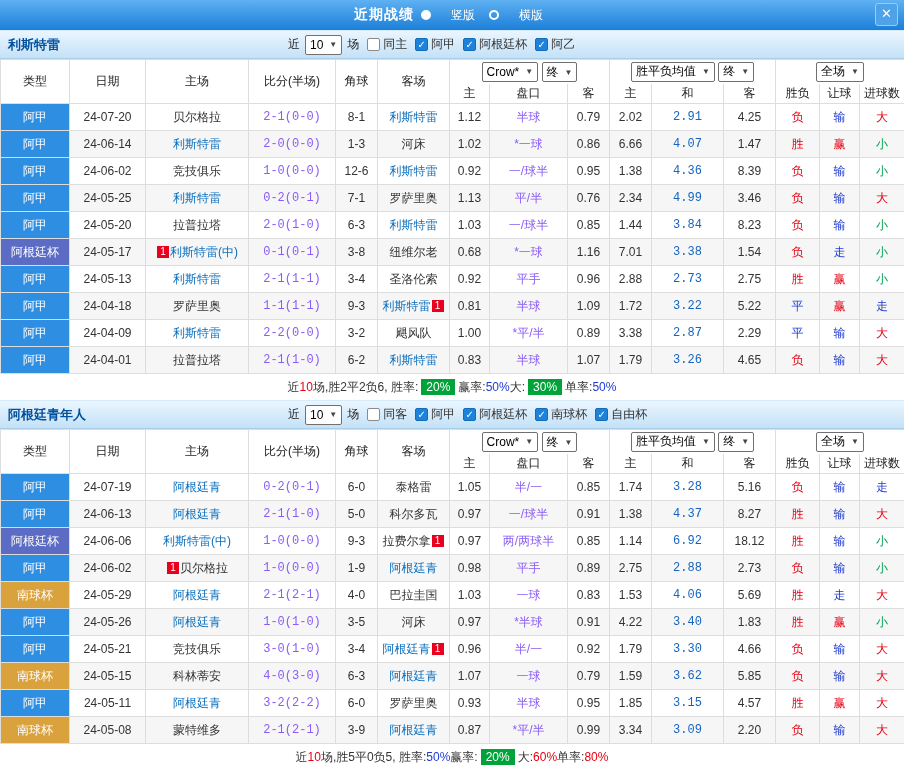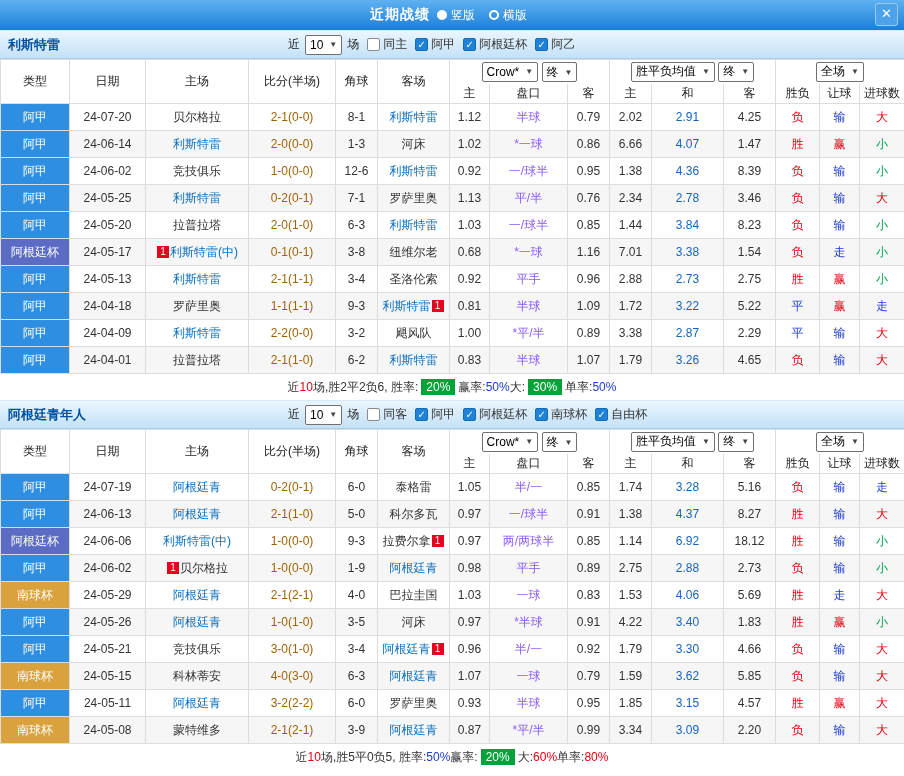--- a/index.html
+++ b/index.html
@@ -11,21 +11,21 @@
   }
   .app { width:904px; height:776px; display:flex; flex-direction:column; background:#fff; }
 
   
   .topbar {
     height:30px; flex:0 0 30px; position:relative;
     background:linear-gradient(#5fb1f2,#1b7fd8);
     display:flex; align-items:center; justify-content:center; color:#fff;
   }
   .topbar .title { font-weight:bold; font-size:14px; letter-spacing:1px; }
-  .radio-wrap { display:inline-flex; align-items:center; gap:4px; margin:0 7px; cursor:pointer; font-size:12px; }
+  .radio-wrap { display:inline-flex; align-items:center; gap:20px; margin:0 7px; cursor:pointer; font-size:12px; }
   .radio-dot { width:10px; height:10px; border:2px solid #fff; border-radius:50%; background:transparent; }
   .radio-dot.checked { background:#fff; }
   .close-btn {
     position:absolute; right:6px; top:3px; width:23px; height:23px;
     background:#4ea3e8; border:1px solid #9accf4; border-radius:3px;
     color:#fff; font-size:13px; font-weight:bold; line-height:20px; text-align:center; cursor:pointer;
   }
 
   
   .sec-header {
@@ -56,23 +56,23 @@
     white-space:nowrap; overflow:hidden; font-weight:normal; font-size:12px;
   }
   thead th { background:#fff; color:#222; }
   tr.h1 th { height:24px; }
   tr.h2 th { height:20px; }
   .selcell { border-bottom:none; }
   tr.h2 th.subcol { border-top:none; }
   tbody td { height:27px; color:#333; background:#fff; }
   tbody tr.alt td { background:#f6f6f6; }
   td.league { color:#fff; }
-  td.score { color:#a16207; cursor:pointer; }
+  td.score { color:#8b5cf6; cursor:pointer;font-family:Liberation Mono, monospace; }
   td.handicap { color:#8b5cf6; }
-  td.avg-draw { color:#1565c0; }
+  td.avg-draw { color:#1565c0;font-family:Liberation Mono, monospace; }
   td.red { color:#e60012; }
   td.blue { color:#1e3bd0; }
   td.green { color:#00a050; }
   .tname { color:#333; cursor:pointer; }
   .tname.focus { color:#0a6ebd; }
   .mini-badge {
     display:inline-block; min-width:12px; height:12px; line-height:12px;
     background:#e8001e; color:#fff; font-size:10px; margin:0 1px; text-align:center; vertical-align:1px;
   }
 
@@ -250,21 +250,21 @@
             <td class="league" style="background: rgb(46, 143, 226);">阿甲</td>
             <td class="date">24-05-25</td>
             <td class="teamcell"><span class="tname focus">利斯特雷</span></td>
             <td class="score">0-2(0-1)</td>
             <td class="corners">7-1</td>
             <td class="teamcell"><span class="tname">罗萨里奥</span></td>
             <td class="num">1.13</td>
             <td class="handicap">平/半</td>
             <td class="num">0.76</td>
             <td class="num">2.34</td>
-            <td class="avg-draw">2.78</td>
+            <td class="avg-draw">4.99</td>
             <td class="num">3.46</td>
             <td class="outcome red">负</td>
             <td class="outcome blue">输</td>
             <td class="outcome red">大</td>
           </tr>
           <tr>
             <td class="league" style="background: rgb(46, 143, 226);">阿甲</td>
             <td class="date">24-05-20</td>
             <td class="teamcell"><span class="tname">拉普拉塔</span></td>
             <td class="score">2-0(1-0)</td>

